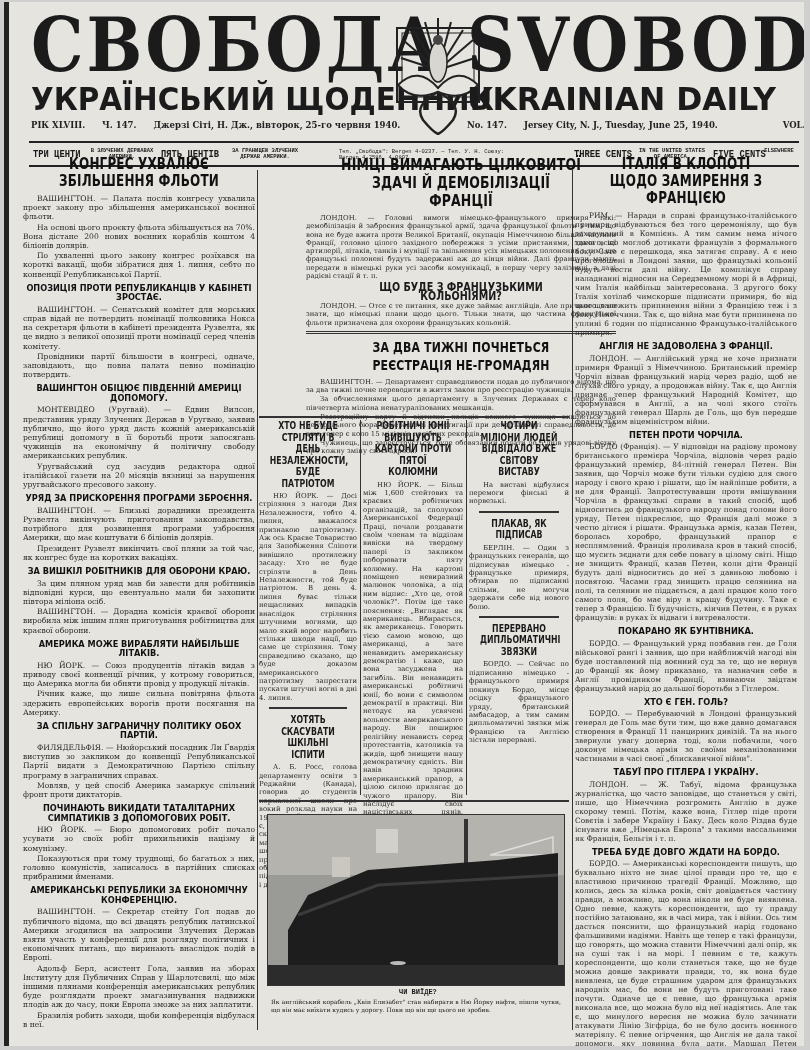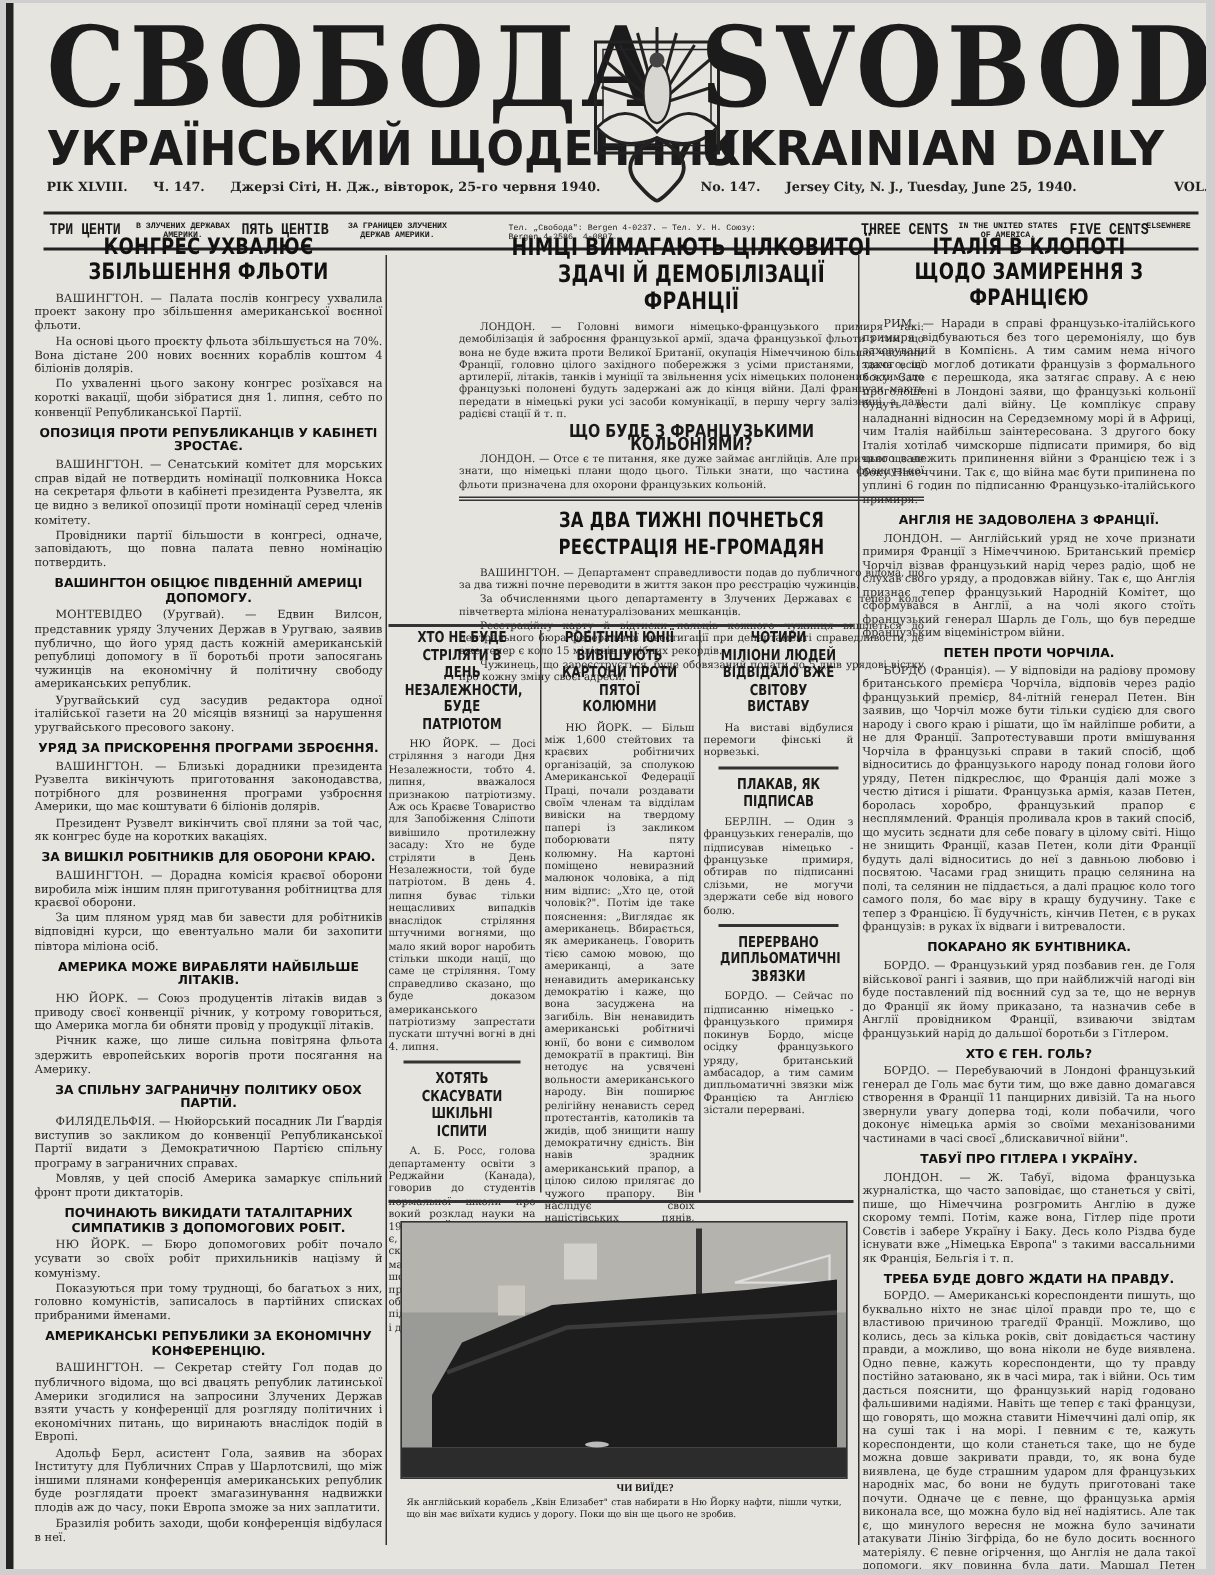--- a/index.html
+++ b/index.html
@@ -66,21 +66,21 @@
   .sub-cols { position: absolute; left: 250px; top: 418px; width: 310px; height: 375px; padding-left: 12px; }
   .sc { position: absolute; top: 0; font-size: 6.9px; line-height: 8.4px; text-align: justify; }
   .sc1 { left: 0; width: 98px; }
   .sc2 { left: 104px; width: 100px; }
   .sc3 { left: 210px; width: 100px; }
   .sc-head { font-family: "DejaVu Sans", sans-serif; font-weight: bold; text-align: center;
     font-size: 10px; line-height: 11.5px; transform: scaleX(0.78); margin-bottom: 3px; }
   .short-rule { height: 2px; background:#333; width: 80%; margin: 5px auto; }
   .photo-block { position: absolute; left: 258px; top: 812px; width: 298px; height: 172px;
     border: 1px solid #333; background: #777; overflow: hidden; }
-  .caption-title { position: absolute; left: 402px; top: 986px; font-family: Liberation Serif, serif;
+  .caption-title { position: absolute; left: 390px; top: 986px; font-family: Liberation Mono, monospace;
     font-weight: bold; font-size: 7px; }
   .caption { position: absolute; left: 262px; top: 996px; width: 290px; font-size: 6px; line-height: 7.5px; text-align: justify; }
 </style>
 </head>
 <body>
 
 <div class="page">
 
   <div class="masthead">
     <div class="mh-left">
@@ -153,22 +153,22 @@
 
     <div class="subhead">ВАШИНГТОН ОБІЦЮЄ ПІВДЕННІЙ АМЕРИЦІ ДОПОМОГУ.</div>
     <p class="body">МОНТЕВІДЕО (Уругвай). — Едвин Вилсон, представник уряду Злучених Держав в Уругваю, заявив публично, що його уряд дасть кожній американській републиці допомогу в її боротьбі проти запосягань чужинців на економічну й політичну свободу американських републик.</p>
     <p class="body">Уругвайський суд засудив редактора одної італійської газети на 20 місяців вязниці за нарушення уругвайського пресового закону.</p>
 
     <div class="subhead">УРЯД ЗА ПРИСКОРЕННЯ ПРОГРАМИ ЗБРОЄННЯ.</div>
     <p class="body">ВАШИНГТОН. — Близькі дорадники президента Рузвелта викінчують приготовання законодавства, потрібного для розвинення програми узброєння Америки, що має коштувати 6 біліонів долярів.</p>
     <p class="body">Президент Рузвелт викінчить свої пляни за той час, як конгрес буде на коротких вакаціях.</p>
 
     <div class="subhead">ЗА ВИШКІЛ РОБІТНИКІВ ДЛЯ ОБОРОНИ КРАЮ.</div>
+    <p class="body">За цим пляном уряд мав би завести для робітників відповідні курси, що евентуально мали би захопити півтора міліона осіб.</p>
     <p class="body">ВАШИНГТОН. — Дорадна комісія краєвої оборони виробила між іншим плян приготування робітництва для краєвої оборони.</p>
-    <p class="body">За цим пляном уряд мав би завести для робітників відповідні курси, що евентуально мали би захопити півтора міліона осіб.</p>
 
     <div class="subhead">АМЕРИКА МОЖЕ ВИРАБЛЯТИ НАЙБІЛЬШЕ ЛІТАКІВ.</div>
     <p class="body">НЮ ЙОРК. — Союз продуцентів літаків видав з приводу своєї конвенції річник, у котрому говориться, що Америка могла би обняти провід у продукції літаків.</p>
     <p class="body">Річник каже, що лише сильна повітряна фльота здержить европейських ворогів проти посягання на Америку.</p>
 
     <div class="subhead">ЗА СПІЛЬНУ ЗАГРАНИЧНУ ПОЛІТИКУ ОБОХ ПАРТІЙ.</div>
     <p class="body">ФИЛЯДЕЛЬФІЯ. — Нюйорський посадник Ли Ґвардія виступив зо закликом до конвенції Републиканської Партії видати з Демократичною Партією спільну програму в заграничних справах.</p>
     <p class="body">Мовляв, у цей спосіб Америка замаркує спільний фронт проти диктаторів.</p>
 
     <div class="subhead">ПОЧИНАЮТЬ ВИКИДАТИ ТАТАЛІТАРНИХ СИМПАТИКІВ З ДОПОМОГОВИХ РОБІТ.</div>
@@ -257,17 +257,17 @@
 
     <div class="subhead">ПОКАРАНО ЯК БУНТІВНИКА.</div>
     <p class="body">БОРДО. — Французький уряд позбавив ген. де Голя військової рангі і заявив, що при найближчій нагоді він буде поставлений під воєнний суд за те, що не вернув до Франції як йому приказано, та назначив себе в Англії провідником Франції, взиваючи звідтам французький нарід до дальшої боротьби з Гітлером.</p>
 
     <div class="subhead">ХТО Є ГЕН. ГОЛЬ?</div>
     <p class="body">БОРДО. — Перебуваючий в Лондоні французький генерал де Голь має бути тим, що вже давно домагався створення в Франції 11 панцирних дивізій. Та на нього звернули увагу доперва тоді, коли побачили, чого доконує німецька армія зо своїми механізованими частинами в часі своєї „блискавичної війни".</p>
 
     <div class="subhead">ТАБУЇ ПРО ГІТЛЕРА І УКРАЇНУ.</div>
     <p class="body">ЛОНДОН. — Ж. Табуї, відома французька журналістка, що часто заповідає, що станеться у світі, пише, що Німеччина розгромить Англію в дуже скорому темпі. Потім, каже вона, Гітлер піде проти Совєтів і забере Україну і Баку. Десь коло Різдва буде існувати вже „Німецька Европа" з такими вассальними як Франція, Бельгія і т. п.</p>
 
-    <div class="subhead">ТРЕБА БУДЕ ДОВГО ЖДАТИ НА ПРАВДУ.</div>
+    <div class="subhead">ТРЕБА БУДЕ ДОВГО ЖДАТИ НА БОРДО.</div>
     <p class="body">БОРДО. — Американські кореспонденти пишуть, що буквально ніхто не знає цілої правди про те, що є властивою причиною трагедії Франції. Можливо, що колись, десь за кілька років, світ довідається частину правди, а можливо, що вона ніколи не буде виявлена. Одно певне, кажуть кореспонденти, що ту правду постійно затаювано, як в часі мира, так і війни. Ось тим дасться пояснити, що французький нарід годовано фальшивими надіями. Навіть ще тепер є такі французи, що говорять, що можна ставити Німеччині далі опір, як на суші так і на морі. І певним є те, кажуть кореспонденти, що коли станеться таке, що не буде можна довше закривати правди, то, як вона буде виявлена, це буде страшним ударом для французьких народніх мас, бо вони не будуть приготовані таке почути. Одначе це є певне, що французька армія виконала все, що можна було від неї надіятись. Але так є, що минулого вересня не можна було зачинати атакувати Лінію Зігфріда, бо не було досить воєнного матеріялу. Є певне огірчення, що Англія не дала такої допомоги, яку повинна була дати. Маршал Петен виразно заявив у промові через радіо, що британська допомога ніколи не виносила більше як 10 дивізій.</p>
   </div>
 
 </div>
 
 </body></html>

